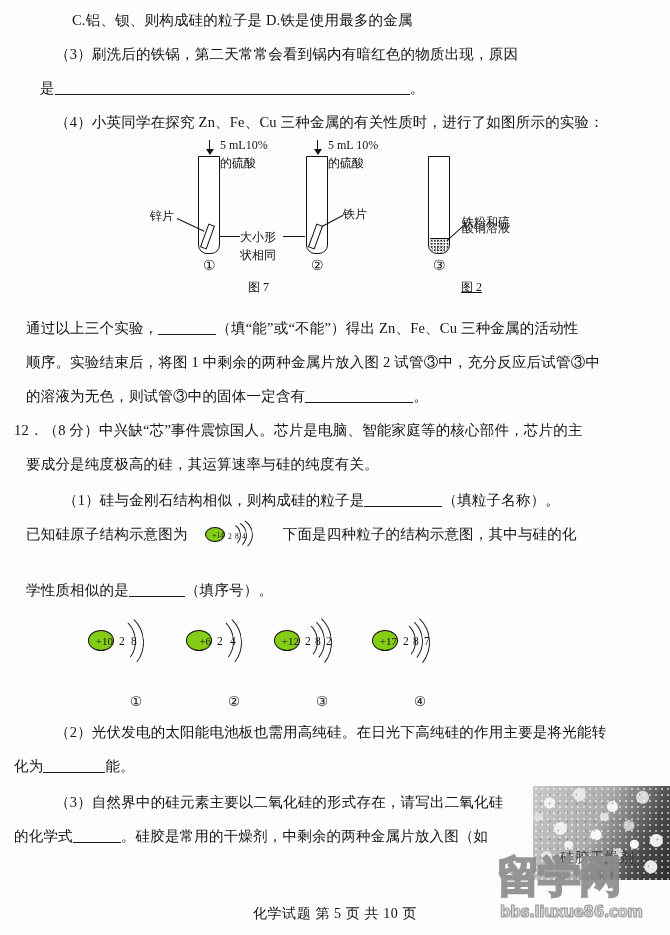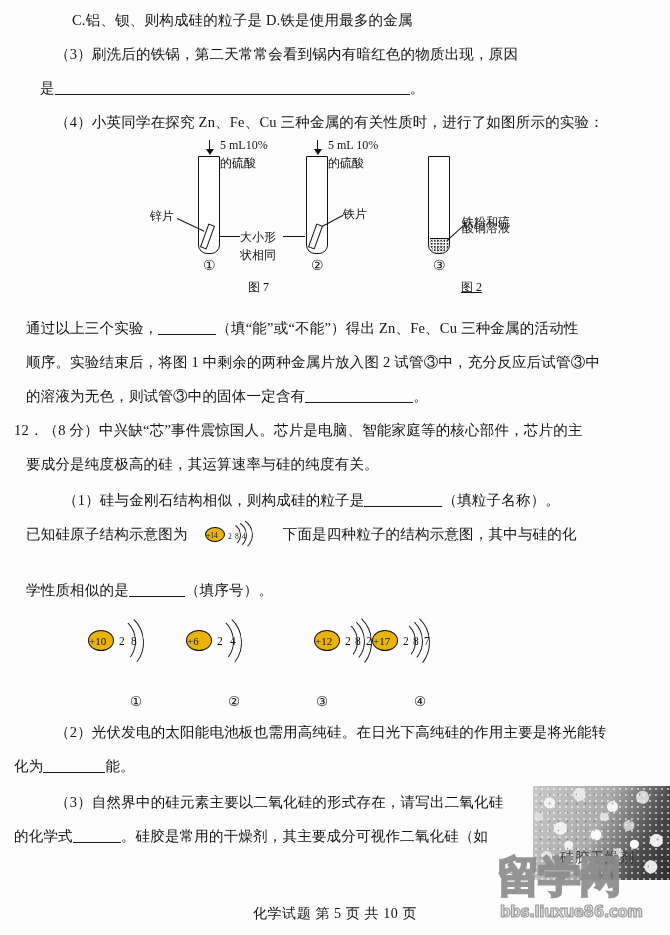--- a/index.html
+++ b/index.html
@@ -113,22 +113,22 @@
   }
   .nucleus {
     position: absolute;
     left: 0; top: 16px;
     width: 26px;
     height: 21px;
     border: 1.4px solid #121212;
     border-radius: 50%;
     font-size: 11px;
     line-height: 21px;
-    text-align: left;
-    background: #eab308;
+    text-align: right;
+    background: #84cc16;
     box-sizing: border-box;
   }
   .shell {
     position: absolute;
     border: 1.2px solid #1c1c1c;
     border-radius: 50%;
     border-left-color: transparent;
     border-top-color: transparent;
     border-bottom-color: transparent;
   }
@@ -367,21 +367,21 @@
 
   <div class="atom" style="left:186px; top:614px;">
     <div class="nucleus">+6</div>
     <div class="shell" style="left:6px;  top:3px;  width:40px; height:46px; transform: rotate(-4deg);"></div>
     <div class="shell" style="left:2px;  top:-2px; width:52px; height:58px; transform: rotate(-4deg);"></div>
     <div class="ecount" style="left:31px; top:21px;">2</div>
     <div class="ecount" style="left:44px; top:21px;">4</div>
   </div>
   <div class="atom-idx" style="left:186px; top:694px;">②</div>
 
-  <div class="atom" style="left:274px; top:614px;margin-left:40px;">
+  <div class="atom" style="left:274px; top:614px;">
     <div class="nucleus">+12</div>
     <div class="shell" style="left:8px;  top:7px;  width:34px; height:38px; transform: rotate(-4deg);"></div>
     <div class="shell" style="left:5px;  top:2px;  width:44px; height:48px; transform: rotate(-4deg);"></div>
     <div class="shell" style="left:2px;  top:-3px; width:54px; height:60px; transform: rotate(-4deg);"></div>
     <div class="ecount" style="left:31px; top:21px;">2</div>
     <div class="ecount" style="left:41px; top:21px;">8</div>
     <div class="ecount" style="left:52px; top:21px;">2</div>
   </div>
   <div class="atom-idx" style="left:274px; top:694px;">③</div>
 
@@ -398,21 +398,21 @@
 
   <div class="line" style="left:55px; top:722px;">（2）光伏发电的太阳能电池板也需用高纯硅。在日光下高纯硅的作用主要是将光能转</div>
 
   <div class="line" style="left:14px; top:756px;">
     <span>化为</span><span class="blank" style="width:62px;"></span><span>能。</span>
   </div>
 
   <div class="line" style="left:55px; top:792px;">（3）自然界中的硅元素主要以二氧化硅的形式存在，请写出二氧化硅</div>
 
   <div class="line" style="left:14px; top:826px;">
-    <span>的化学式</span><span class="blank" style="width:48px;"></span><span>。硅胶是常用的干燥剂，其主要成分可视作二氧化硅（如</span>
+    <span>的化学式</span><span class="blank" style="width:48px;"></span><span>。硅胶是常用的干燥剂，中剩余的两种金属片放入图（如</span>
   </div>
 
 
   <div id="gel-photo">
     <div class="grain"></div>
     <div class="speck"></div>
   </div>
   <div id="gel-caption">硅胶干燥剂</div>
 
   <div id="watermark">

